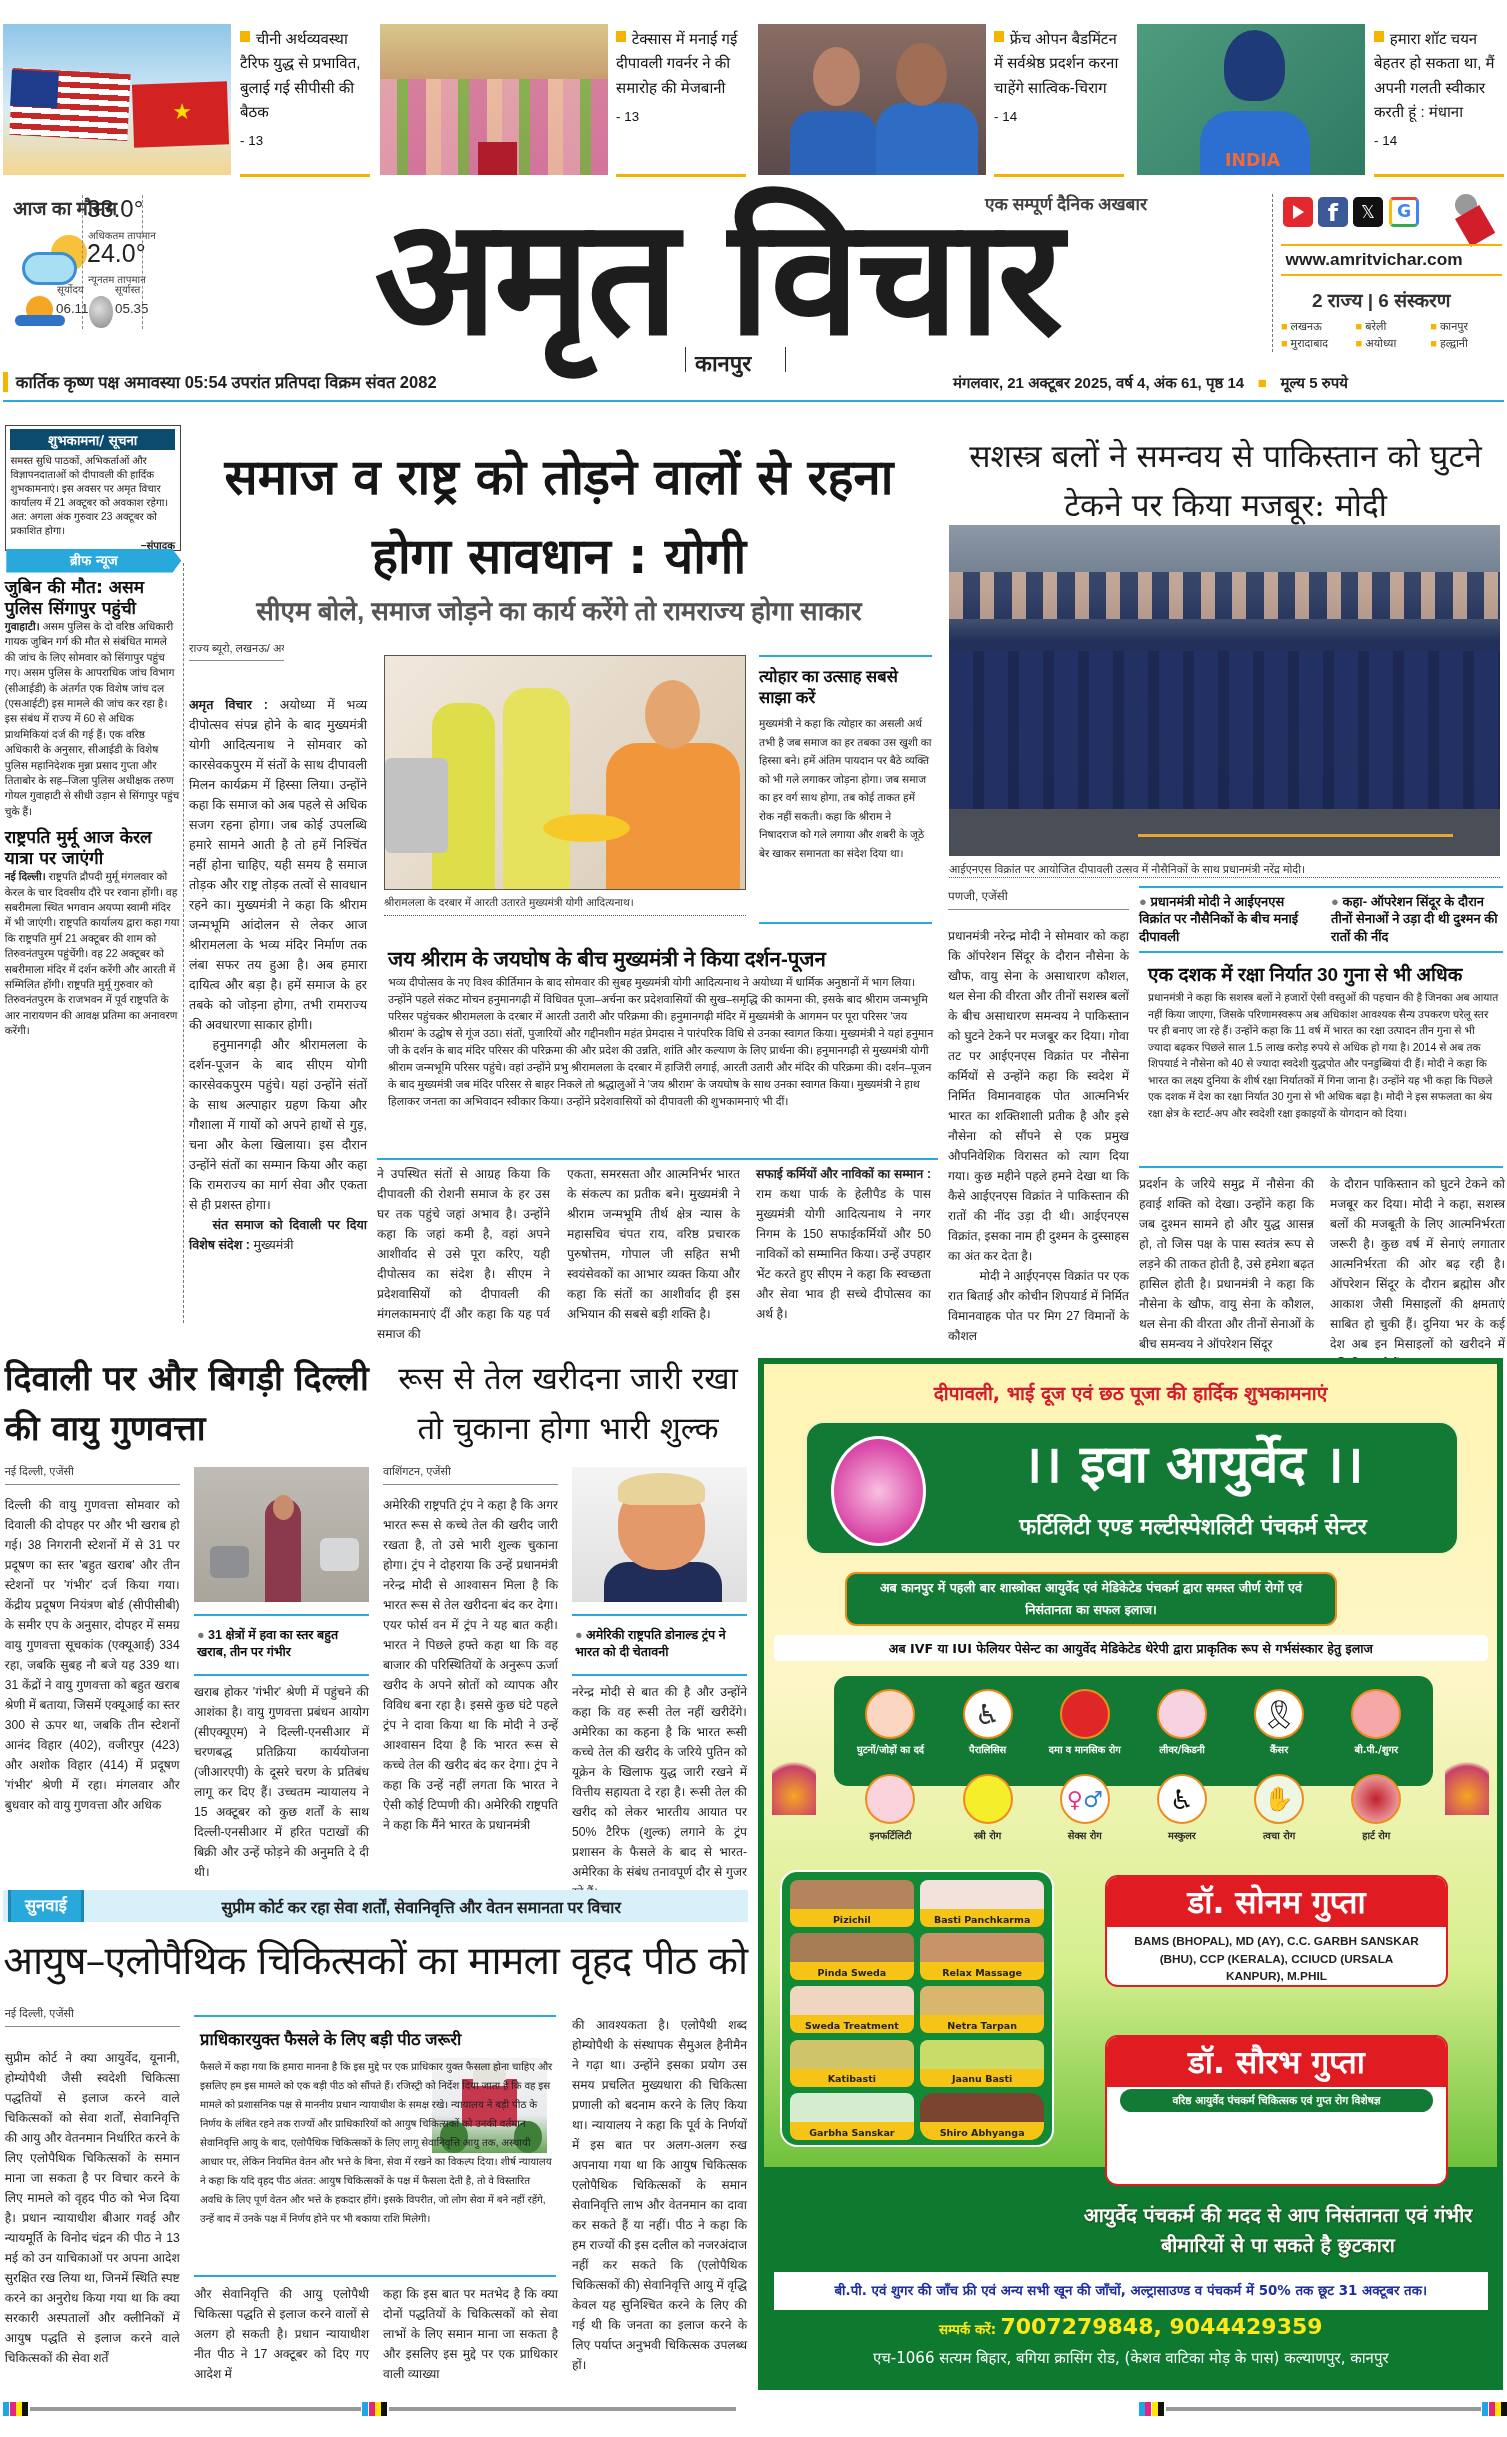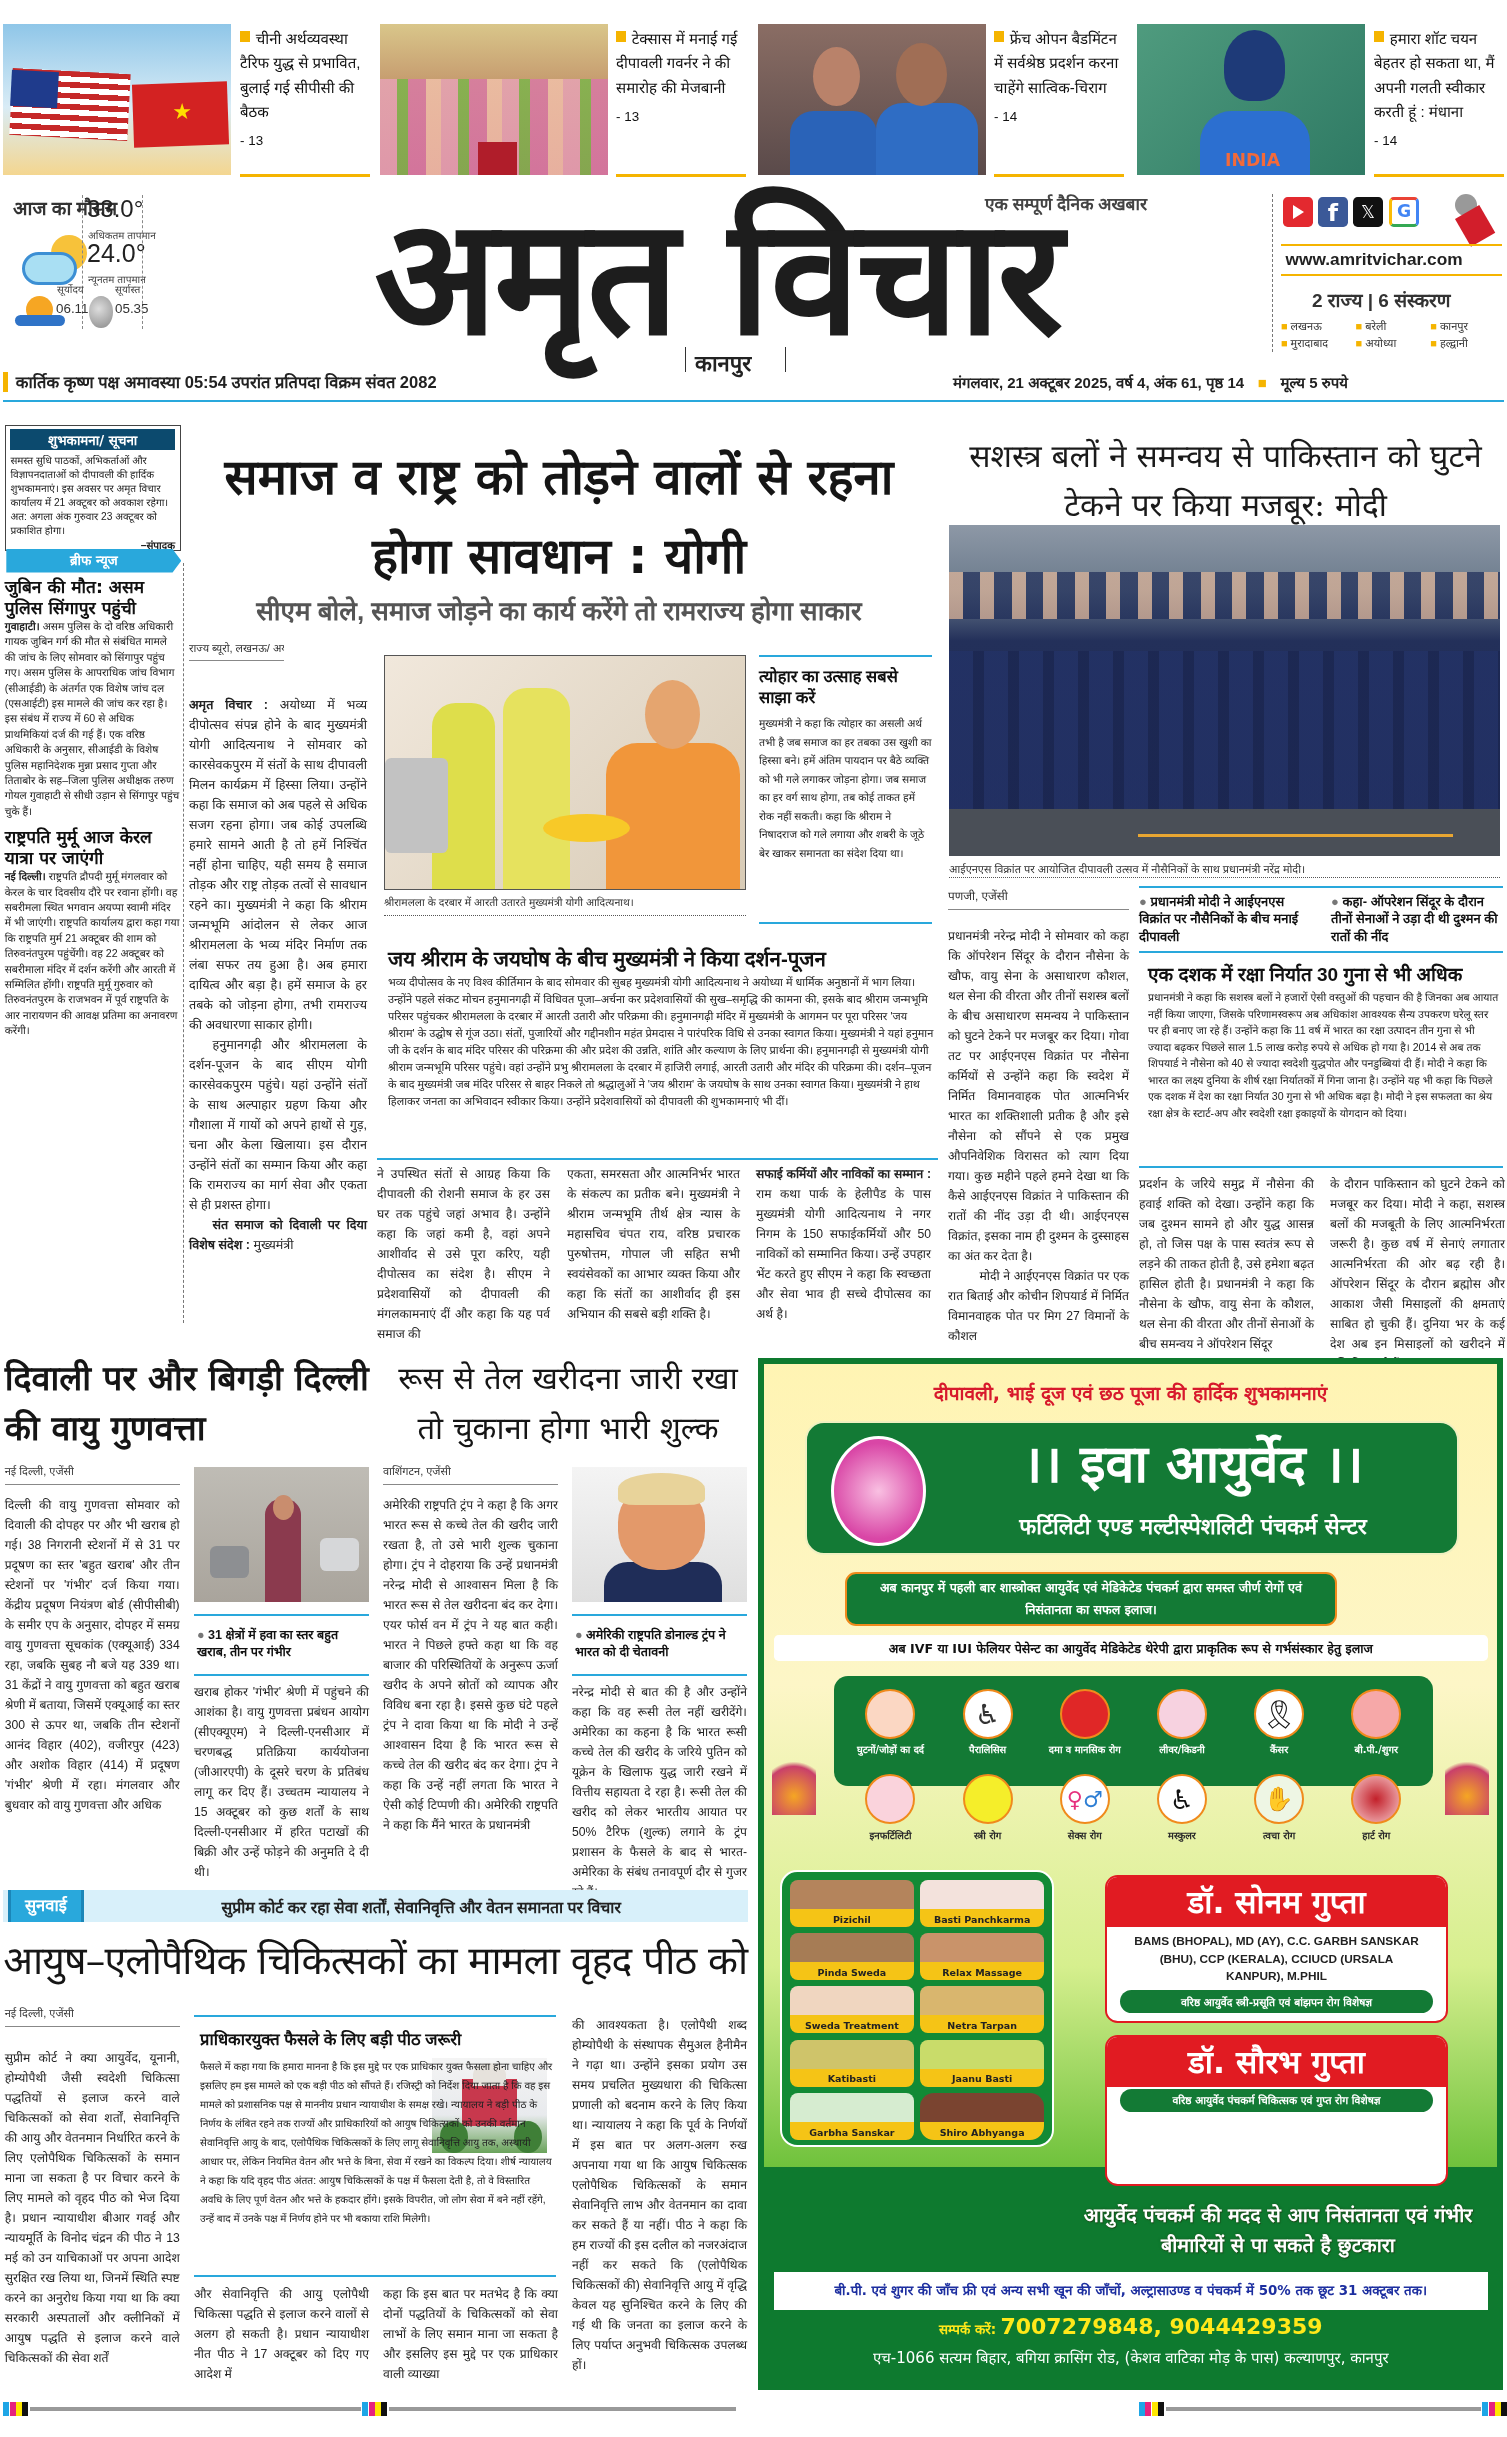--- a/index.html
+++ b/index.html
@@ -392,21 +392,21 @@
         </div>
       <div style="height:47px;background:linear-gradient(180deg,#d6ecd0 0 62%,#f5c416 62%);border-radius:7.9px;position:relative;">
           <span class="sans" style="position:absolute;bottom:2.4px;left:0;right:0;text-align:center;font-size:9.5px;font-weight:bold;color:#222;">Garbha Sanskar</span>
         </div>
       <div style="height:47px;background:linear-gradient(180deg,#7a4430 0 62%,#f5c416 62%);border-radius:14px;position:relative;">
           <span class="sans" style="position:absolute;bottom:2.4px;left:0;right:0;text-align:center;font-size:9.5px;font-weight:bold;color:#222;">Shiro Abhyanga</span>
         </div>
     </div>
   </div>
 
-  <div class="abs" style="left:347px;top:517px;width:343px;height:148px;background:#fff;border:2.4px solid #e11b22;border-radius:12.6px;overflow:hidden;">
+  <div class="abs" style="left:347px;top:517px;width:343px;height:112px;background:#fff;border:2.4px solid #e11b22;border-radius:12.6px;overflow:hidden;">
     <div class="sans" style="background:#e11b22;color:#fff;font-size:31.5px;font-weight:bold;text-align:center;height:50px;line-height:50px;">डॉ. सोनम गुप्ता</div>
     <div class="lib" style="font-size:11.8px;font-weight:bold;text-align:center;padding:6.3px 23.6px 3.2px;line-height:17.3px;color:#222;">BAMS (BHOPAL), MD (AY), C.C. GARBH SANSKAR (BHU), CCP (KERALA), CCIUCD (URSALA KANPUR), M.PHIL</div>
     <div class="sans" style="margin:1.6px 12.6px;background:#137a35;color:#fff;font-size:10.6px;font-weight:bold;text-align:center;border-radius:14px;padding:4.7px 0;">वरिष्ठ आयुर्वेद स्त्री-प्रसूति एवं बांझपन रोग विशेषज्ञ</div>
   </div>
   <div class="abs" style="left:347px;top:677px;width:343px;height:151px;background:#fff;border:2.4px solid #e11b22;border-radius:12.6px;overflow:hidden;">
     <div class="sans" style="background:#e11b22;color:#fff;font-size:31.5px;font-weight:bold;text-align:center;height:50px;line-height:50px;">डॉ. सौरभ गुप्ता</div>
     <div class="sans" style="margin:1.6px 12.6px;background:#137a35;color:#fff;font-size:10.6px;font-weight:bold;text-align:center;border-radius:14px;padding:4.7px 0;">वरिष्ठ आयुर्वेद पंचकर्म चिकित्सक एवं गुप्त रोग विशेषज्ञ</div>
   </div>
   <div class="abs sans" style="left:315px;top:843px;width:410px;text-align:center;font-size:19.7px;font-weight:bold;line-height:30px;color:#fff;text-shadow:0 0 2.4px #1b4d1b,0.8px 0.8px 0 #1b4d1b;">आयुर्वेद पंचकर्म की मदद से आप निसंतानता एवं गंभीर बीमारियों से पा सकते है छुटकारा</div>
 

